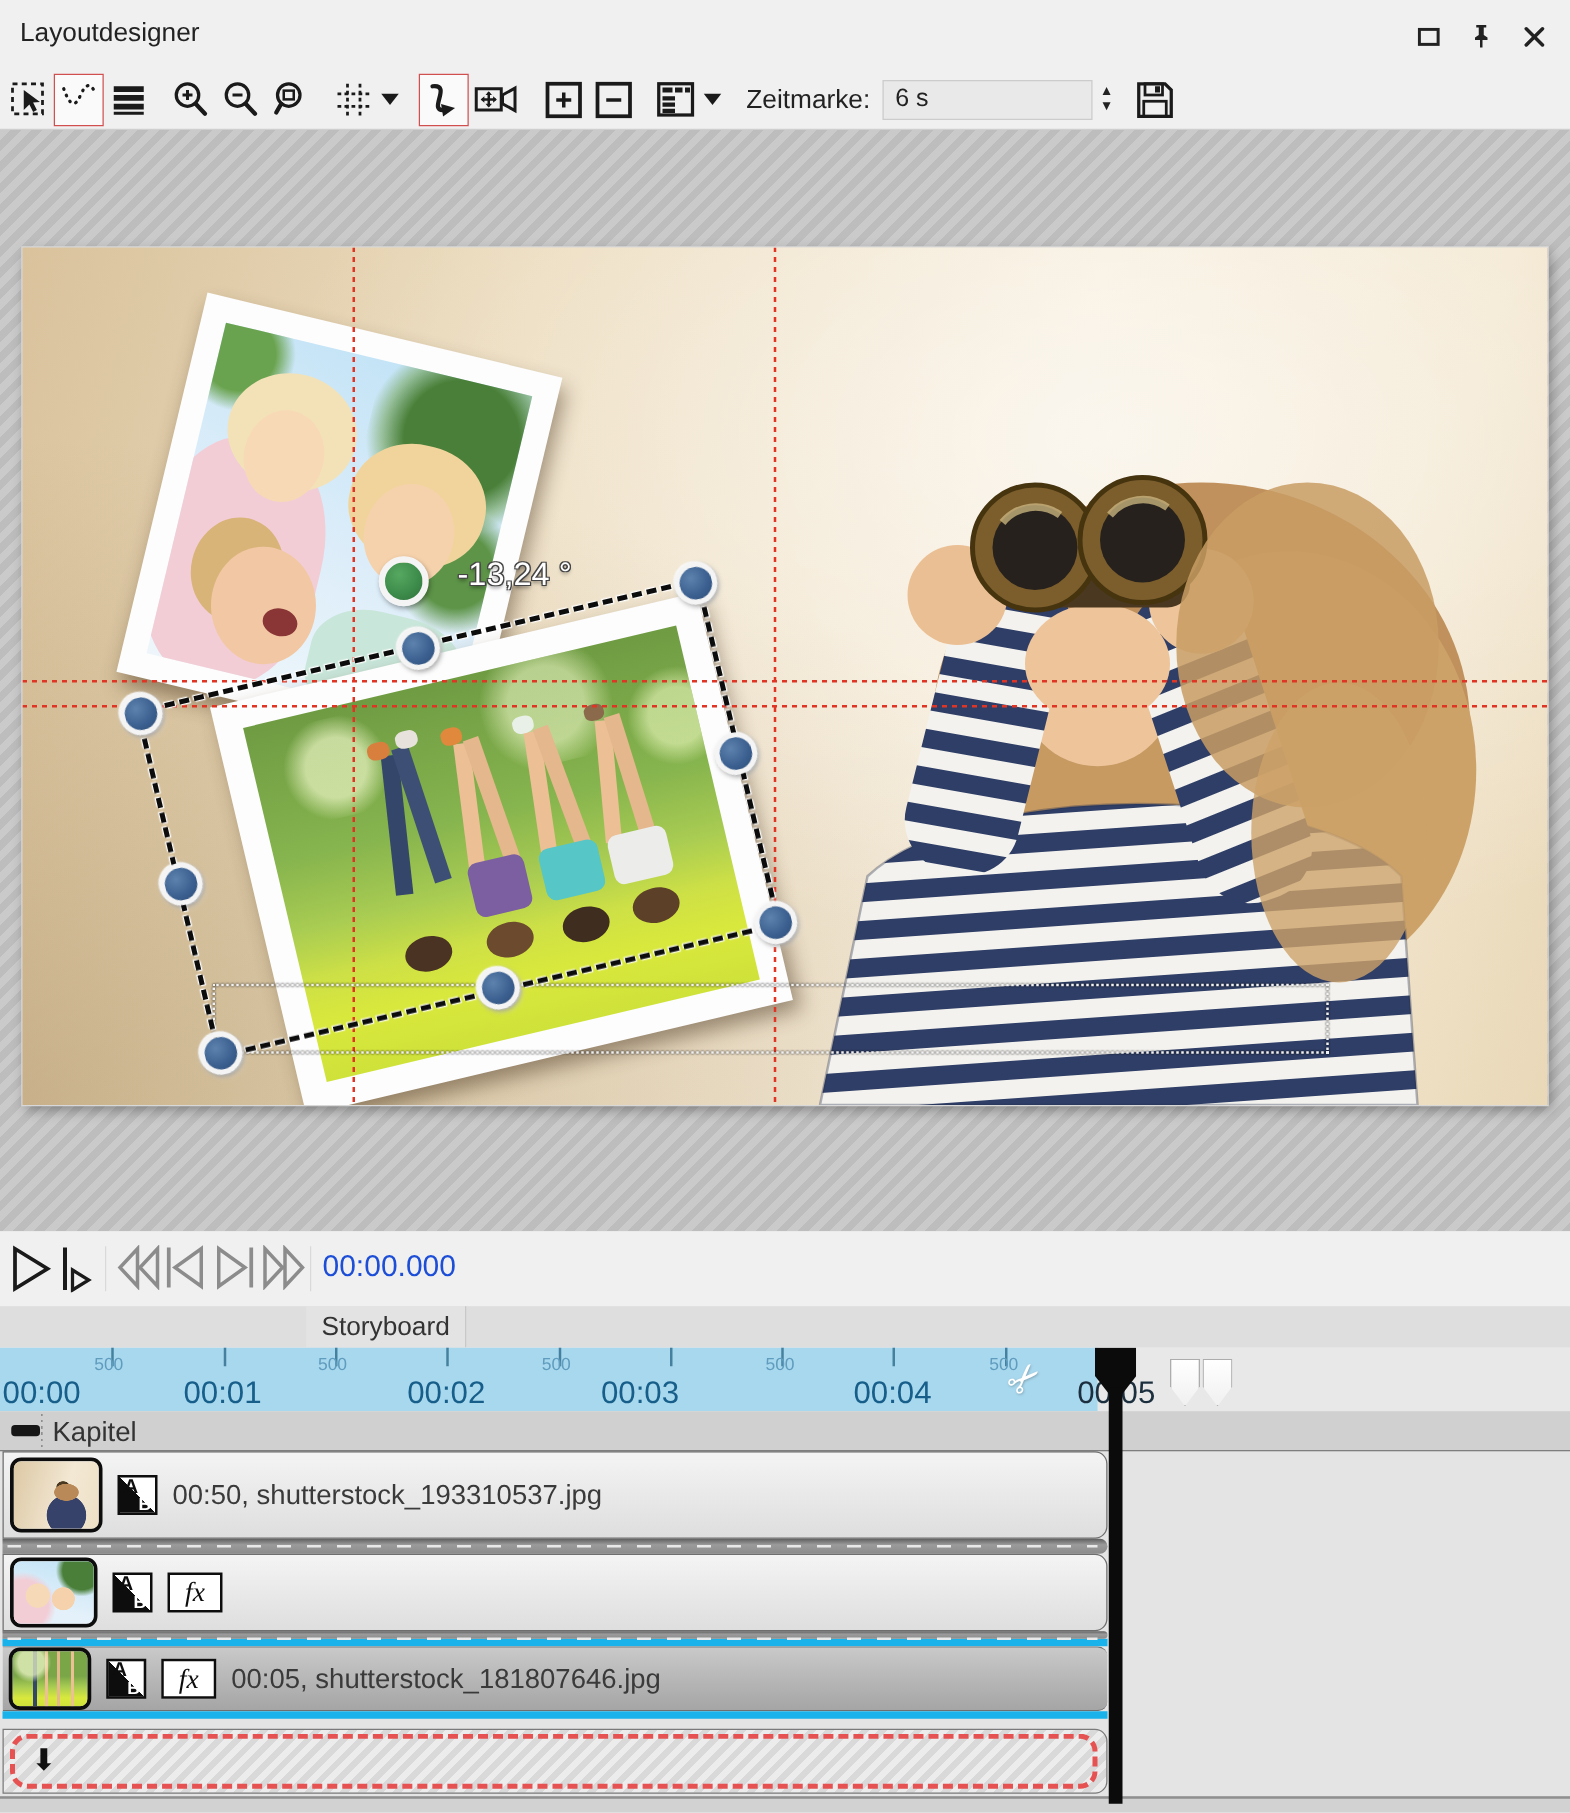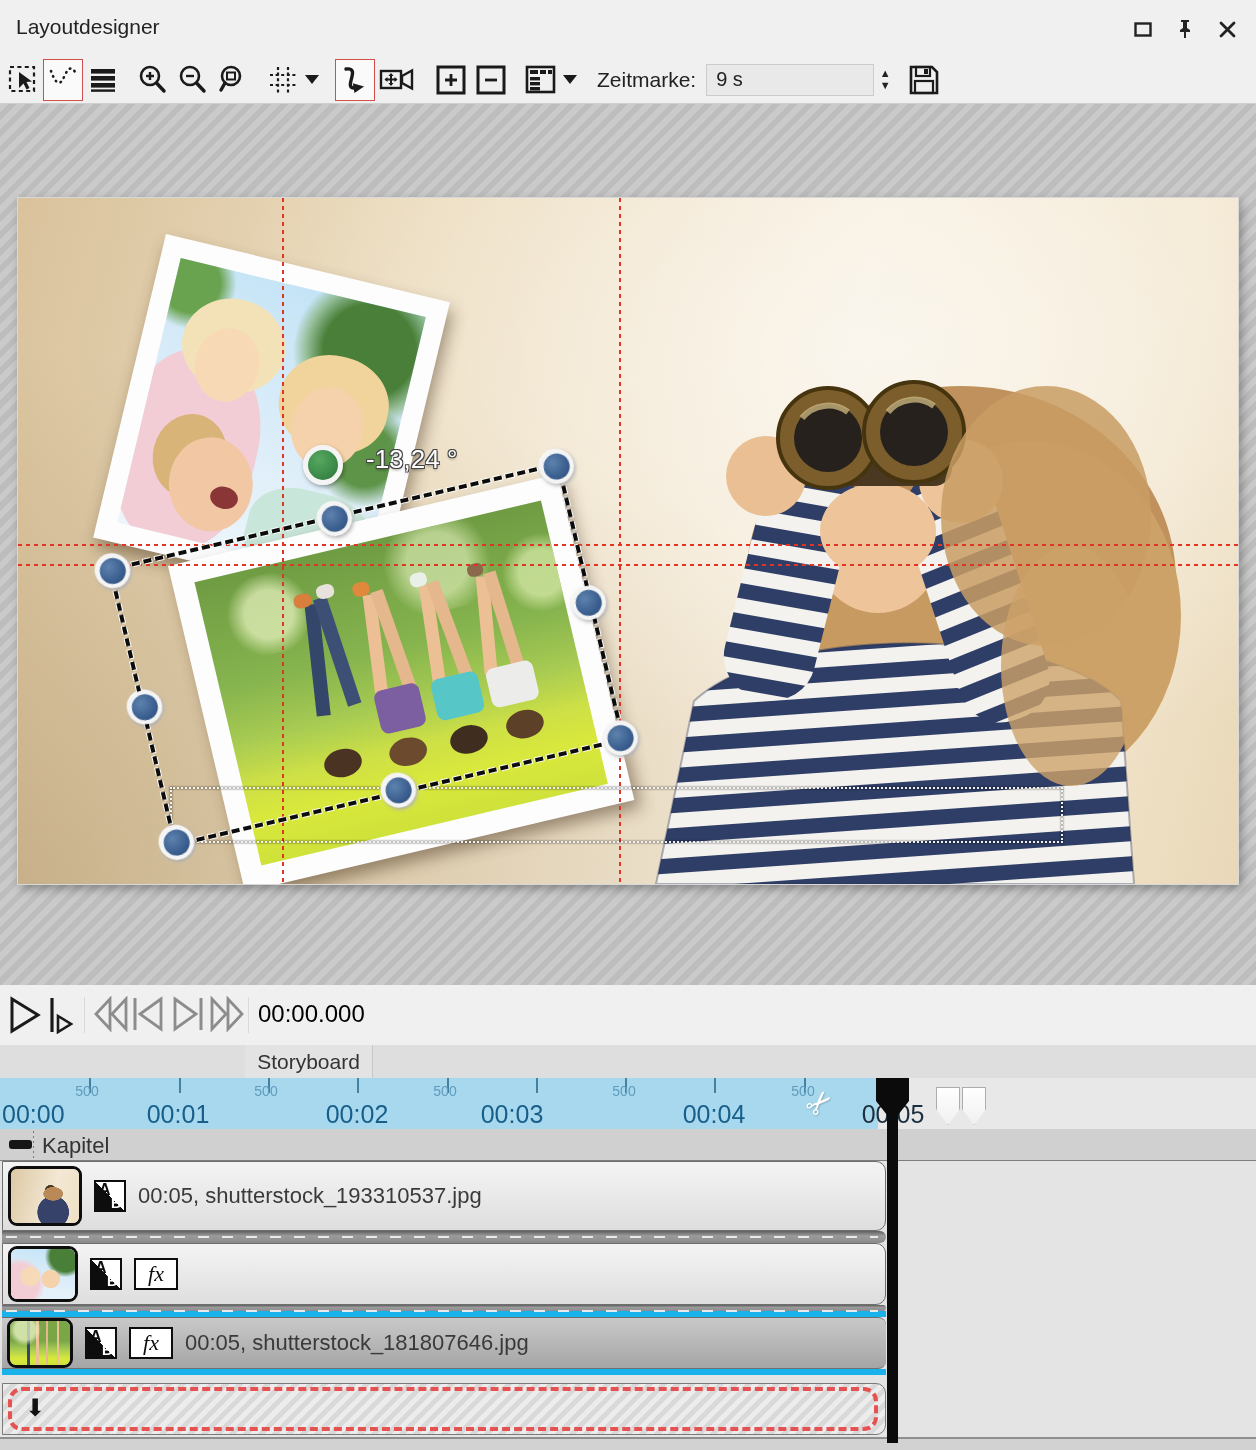--- a/index.html
+++ b/index.html
@@ -44,21 +44,21 @@
   .handle-green{width:30px;height:30px;border-radius:50%;
     background:radial-gradient(circle at 38% 32%,#56a860,#3c8a4a 60%,#2e7038);
     border:5px solid #f4f4f4;box-shadow:1px 2px 4px rgba(0,0,0,.35);}
   .angle-label{font-size:26px;color:#fff;white-space:nowrap;
     text-shadow:-1px -1px 0 #444,1px -1px 0 #444,-1px 1px 0 #444,1px 1px 0 #444,0 2px 3px rgba(0,0,0,.4);}
   .dotted-rect{border:2px dotted #f2f2f2;box-sizing:border-box;filter:drop-shadow(0 0 1px #000);}
   
   .playbar{left:0;top:985px;width:1256px;height:60px;background:#f0f0f0;}
   .pb-sep{top:12px;width:1px;height:36px;background:#d9d9d9;}
   .pb-btn{top:11px;display:flex;align-items:center;justify-content:center;}
-  .pb-time{top:15px;font-size:24px;color:#000000;}
+  .pb-time{top:15px;font-size:24px;color:#1d4ed8;}
   
   .tabsrow{left:0;top:1045px;width:1256px;height:33px;background:#dedede;}
   .tab{height:33px;display:flex;align-items:center;justify-content:center;font-size:21px;box-sizing:border-box;}
   .tab.active{background:#f2f2f2;border-top:4px solid #e04545;color:#111;}
   .tab.inactive{background:#e3e3e3;border-right:1px solid #c8c8c8;color:#333;}
   
   .ruler{left:0;top:1078px;width:1256px;height:51px;background:#e8e8e8;overflow:hidden;}
   .ruler-blue{left:0;top:0;width:878px;height:51px;background:#a8d8ee;}
   .tick{position:absolute;top:0;width:2px;height:15px;background:#45819f;}
   .rl-major{top:22px;font-size:25px;color:#175f8a;transform:translateX(-50%);white-space:nowrap;}
@@ -211,21 +211,21 @@
         <rect x="15" y="6" width="6" height="4" fill="#1a1a1a"></rect>
         <rect x="23" y="6" width="4" height="4" fill="#1a1a1a"></rect>
       <rect x="5" y="13" width="10" height="3.4" fill="#1a1a1a"></rect>
         <rect x="5" y="18" width="10" height="3.4" fill="#1a1a1a"></rect>
         <rect x="5" y="23" width="10" height="3.4" fill="#1a1a1a"></rect>
     </svg>
   </div>
   <div class="dd-arrow"></div>
   <div class="zm-label">Zeitmarke:</div>
   <div class="zm-input">
-    <span>9 s</span>
+    <span>6 s</span>
   </div>
   <div class="zm-spin">
     <span>▲</span>
     <span>▼</span>
   </div>
   <div class="tbtn" style="margin-left:8px;">
     <svg width="32" height="32" viewBox="0 0 32 32">
       <path d="M3 3 H24 L29 8 V29 H3 Z" fill="none" stroke="#1a1a1a" stroke-width="2.6"></path>
       <rect x="8" y="3" width="14" height="9" fill="none" stroke="#1a1a1a" stroke-width="2.2"></rect>
       <rect x="16" y="5" width="4" height="5" fill="#1a1a1a"></rect>
@@ -427,21 +427,21 @@
         <div class="blob" style="inset:0;background:
           radial-gradient(ellipse at 62% 46%,#b98a58 0 16%,transparent 17%),
           radial-gradient(ellipse at 62% 80%,#36426a 0 26%,transparent 27%),
           radial-gradient(ellipse at 58% 38%,#4a3920 0 9%,transparent 10%),
           linear-gradient(105deg,#dcc8a4,#f3e8d4 60%,#eee0c6);"></div>
       </div>
       <div class="ab-icon">
         <span class="ab-a">A</span>
         <span class="ab-b">B</span>
       </div>
-      <span class="track-label">00:05, shutterstock_193310537.jpg</span>
+      <span class="track-label">00:50, shutterstock_193310537.jpg</span>
     </div>
     <div class="sep"></div>
 
     <div class="trackrow" style="height:62px;">
       <div class="thumb" style="width:64px;height:50px;">
         <div class="blob" style="inset:0;background:
           radial-gradient(circle at 30% 55%,#f6d9b6 0 18%,transparent 19%),
           radial-gradient(circle at 62% 60%,#f6d2ac 0 18%,transparent 19%),
           radial-gradient(circle at 85% 15%,#497f38 0 22%,transparent 30%),
           radial-gradient(circle at 12% 70%,#f2cdd6 0 30%,transparent 40%),

